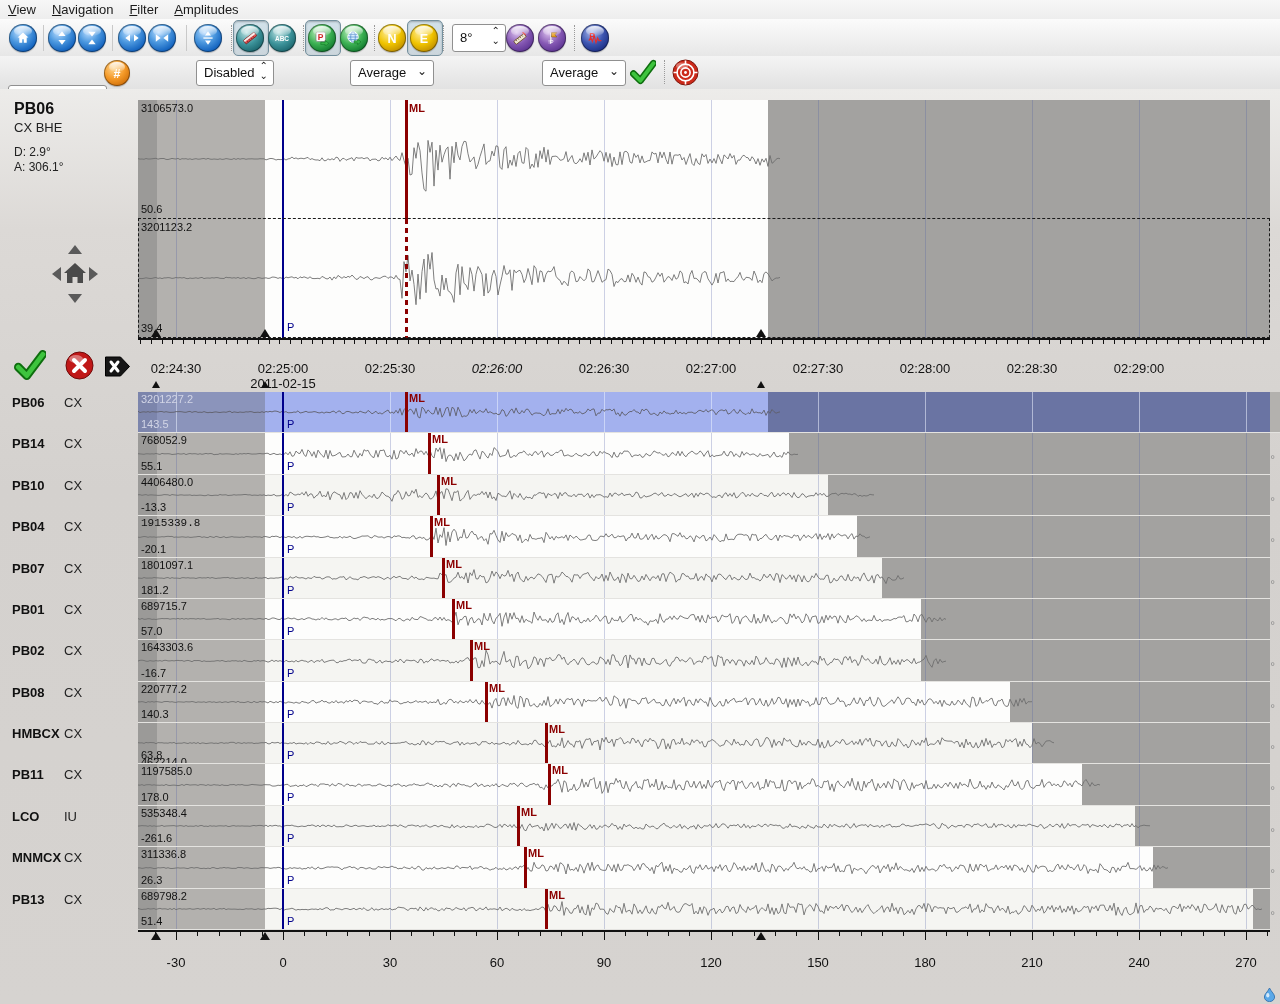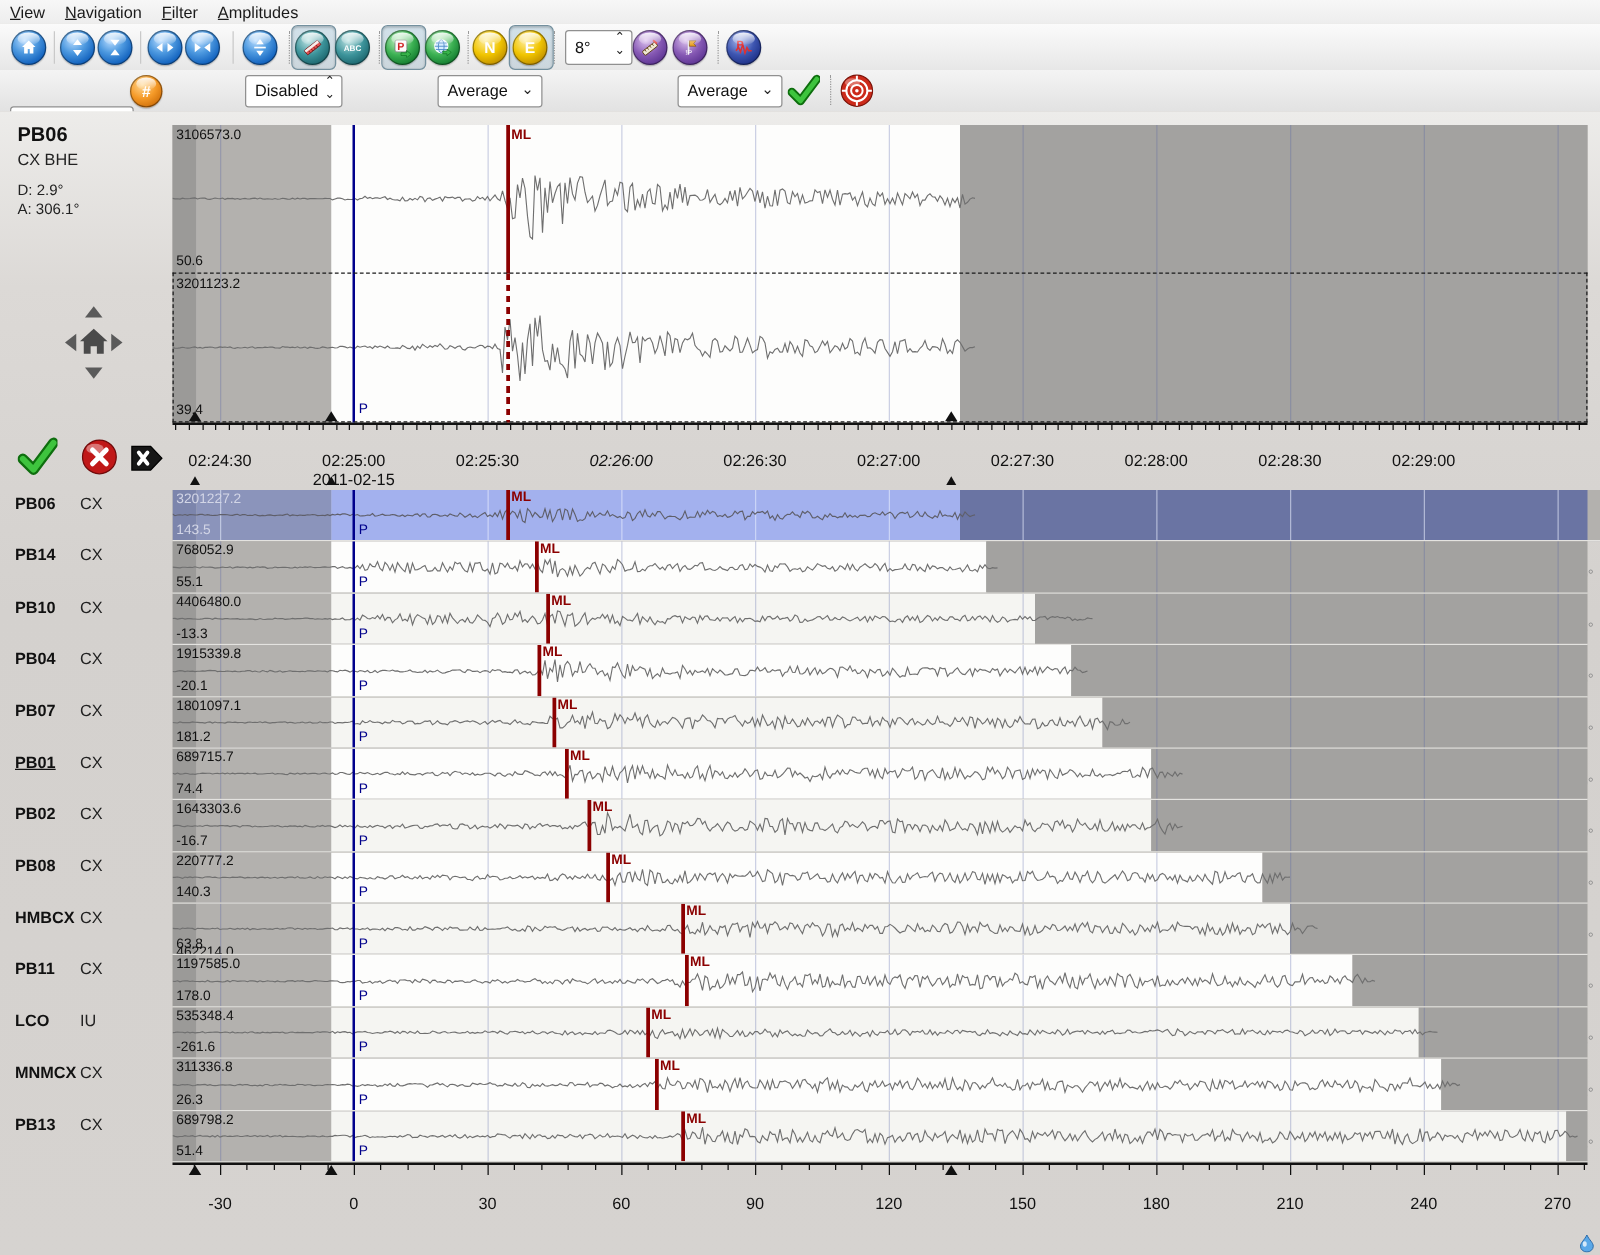--- a/index.html
+++ b/index.html
@@ -524,21 +524,21 @@
         <div class="grid" style="left: 680px; z-index: 2;"></div>
         <div class="grid" style="left: 787px; z-index: 2;"></div>
         <div class="grid" style="left: 894px; z-index: 2;"></div>
         <div class="grid" style="left: 1001px; z-index: 2;"></div>
         <div class="grid" style="left: 1108px; z-index: 2;"></div>
         <svg width="1132" height="41" class="wave">
           <polyline points="0,21.2 2,21.4 4,20.9 6,20.5 8,20.7 10,21.3 12,20.8 14,21.1 16,20.9 18,21.3 20,21.0 22,21.0 24,20.7 26,20.9 28,20.5 30,20.3 32,20.5 34,20.4 36,21.3 38,21.0 40,21.2 42,21.1 44,20.8 46,21.0 48,21.3 50,20.9 52,21.4 54,21.3 56,21.0 58,20.9 60,20.5 62,20.5 64,21.4 66,20.8 68,21.4 70,21.6 72,20.4 74,21.0 76,21.5 78,20.3 80,20.9 82,21.6 84,21.3 86,20.6 88,21.7 90,21.3 92,21.0 94,20.6 96,21.1 98,21.1 100,21.2 102,21.3 104,21.0 106,21.4 108,20.6 110,20.7 112,20.9 114,21.2 116,20.7 118,20.8 120,21.0 122,20.9 124,21.6 126,20.4 128,20.6 130,21.1 132,21.5 134,20.2 136,20.6 138,20.1 140,20.7 142,21.7 144,20.6 146,21.0 148,21.6 150,20.5 152,20.8 154,21.5 156,20.4 158,22.1 160,21.8 162,20.4 164,22.1 166,20.9 168,20.3 170,20.3 172,20.6 174,20.8 176,20.0 178,20.9 180,20.7 182,21.5 184,21.5 186,21.2 188,20.8 190,20.0 192,21.4 194,21.5 196,22.0 198,21.7 200,21.8 202,20.2 204,22.2 206,20.7 208,21.5 210,21.2 212,20.1 214,21.7 216,22.6 218,22.3 220,21.5 222,21.0 224,20.0 226,20.1 228,20.0 230,19.8 232,21.4 234,22.0 236,19.7 238,20.0 240,21.1 242,21.1 244,20.8 246,22.1 248,21.0 250,20.5 252,20.8 254,22.1 256,19.8 258,20.6 260,19.8 262,20.1 264,21.7 266,21.3 268,21.9 270,21.7 272,22.2 274,20.0 276,19.8 278,23.1 280,21.8 282,21.0 284,22.4 286,21.4 288,24.0 290,23.7 292,21.9 294,18.8 296,23.4 298,12.2 300,27.0 302,18.7 304,21.4 306,11.7 308,29.5 310,15.8 312,26.0 314,16.0 316,13.2 318,15.8 320,24.7 322,20.9 324,21.8 326,13.2 328,22.1 330,21.5 332,17.4 334,15.0 336,18.4 338,18.6 340,23.5 342,21.3 344,20.6 346,24.7 348,22.7 350,28.3 352,17.5 354,18.1 356,14.3 358,19.5 360,24.0 362,26.4 364,15.2 366,25.0 368,16.6 370,20.4 372,19.8 374,17.4 376,18.5 378,19.4 380,24.7 382,18.9 384,26.9 386,24.6 388,23.0 390,25.3 392,18.4 394,22.6 396,22.7 398,23.3 400,22.4 402,22.3 404,21.5 406,26.6 408,16.3 410,19.2 412,23.0 414,20.5 416,24.1 418,20.3 420,22.0 422,21.5 424,20.7 426,22.1 428,18.9 430,24.5 432,19.0 434,20.9 436,22.4 438,20.1 440,21.8 442,24.0 444,23.9 446,23.3 448,22.9 450,19.3 452,19.0 454,24.0 456,24.4 458,24.5 460,23.6 462,20.3 464,20.2 466,20.9 468,17.7 470,20.8 472,20.1 474,18.1 476,21.7 478,21.6 480,19.8 482,20.8 484,20.1 486,19.9 488,25.0 490,21.9 492,21.4 494,17.1 496,21.8 498,22.0 500,17.0 502,23.0 504,23.2 506,21.8 508,18.5 510,23.9 512,20.7 514,18.2 516,23.5 518,19.7 520,23.0 522,22.1 524,20.0 526,18.6 528,19.1 530,20.9 532,25.7 534,17.8 536,17.6 538,18.9 540,20.3 542,16.7 544,21.1 546,19.6 548,22.8 550,22.4 552,19.8 554,21.5 556,25.9 558,19.6 560,21.0 562,22.4 564,19.8 566,19.5 568,24.9 570,23.6 572,21.0 574,24.2 576,18.6 578,20.9 580,23.6 582,25.8 584,24.5 586,25.0 588,17.9 590,23.7 592,23.4 594,23.2 596,23.7 598,19.8 600,18.4 602,18.2 604,18.3 606,19.3 608,18.7 610,19.8 612,24.6 614,18.1 616,19.0 618,18.7 620,25.0 622,22.6 624,22.3 626,19.9 628,18.3 630,21.6 632,23.3 634,23.7 636,21.3 638,19.0 640,24.8 642,19.0 644,21.4 646,19.3 648,20.1 650,20.1 652,21.0 654,22.0 656,18.8 658,20.2 660,19.3 662,24.7 664,21.5 666,18.8 668,21.8 670,19.4 672,20.8 674,22.3 676,19.8 678,17.5 680,23.2 682,17.9 684,23.5 686,19.9 688,21.5 690,17.5 692,23.7 694,17.9 696,22.1 698,19.7 700,17.5 702,19.0 704,20.0 706,18.9 708,19.2 710,22.9 712,19.5 714,17.6 716,23.1 718,20.1 720,20.6 722,17.8 724,20.0 726,20.2 728,22.1 730,21.5 732,20.8" fill="none" stroke="#6f6f6f" stroke-width="0.9"></polyline>
         </svg>
         <div class="pline" style="left: 144px; z-index: 4;"></div>
         <div class="mlline" style="left: 292px; z-index: 4;"></div>
-        <div class="vlab" style="left: 3px; top: 1px;">1915339.8</div>
+        <div class="vlab" style="left: 3px; top: 1px; font-family: Liberation Mono, monospace;">1915339.8</div>
         <div class="vlab" style="left: 3px; top: 27px;">-20.1</div>
         <div class="plab" style="left: 149px; top: 27px;">P</div>
         <div class="mllab" style="left: 296px; top: 0px; font-weight: bold;">ML</div>
       </div>
       <div class="stn-code" style="top: 183px;">PB07</div>
       <div class="stn-net" style="top: 183px;">CX</div>
       <div class="stn-dist" style="top: 200px; width: 130px; text-align: right;">3.7°</div>
       <div class="trrow" style="top: 180px; height: 40px; border-bottom: 1px solid rgb(228, 227, 224);">
         <div class="rg rgA" style="left: 0px; width: 19px;"></div>
         <div class="rg rgB" style="left: 19px; width: 108px;"></div>
@@ -558,21 +558,21 @@
         <svg width="1132" height="40" class="wave">
           <polyline points="0,20.0 2,20.2 4,20.4 6,19.5 8,20.1 10,20.1 12,20.0 14,20.1 16,19.5 18,19.8 20,19.9 22,20.1 24,20.1 26,20.5 28,19.8 30,19.5 32,20.5 34,19.6 36,20.2 38,20.1 40,20.2 42,20.5 44,19.7 46,19.7 48,20.0 50,19.7 52,20.1 54,20.0 56,20.0 58,20.5 60,19.9 62,19.6 64,20.0 66,19.8 68,20.0 70,19.4 72,20.2 74,19.5 76,20.1 78,20.5 80,20.1 82,20.1 84,19.8 86,19.6 88,19.7 90,19.4 92,20.3 94,19.8 96,20.1 98,20.6 100,20.2 102,20.1 104,19.6 106,20.4 108,20.1 110,19.6 112,20.5 114,20.4 116,20.4 118,19.4 120,20.2 122,20.0 124,20.2 126,19.6 128,19.6 130,20.8 132,20.1 134,20.1 136,20.3 138,19.9 140,20.0 142,19.6 144,19.0 146,21.2 148,20.8 150,21.4 152,18.7 154,20.1 156,19.8 158,18.5 160,19.7 162,20.0 164,19.6 166,20.1 168,21.0 170,19.6 172,20.3 174,20.3 176,18.3 178,19.4 180,19.4 182,19.3 184,21.1 186,20.4 188,19.1 190,18.8 192,19.1 194,21.2 196,20.7 198,21.0 200,20.0 202,18.9 204,19.1 206,18.6 208,21.8 210,20.5 212,18.7 214,20.5 216,21.1 218,21.1 220,21.9 222,19.6 224,19.3 226,18.5 228,19.2 230,20.3 232,19.7 234,19.0 236,18.7 238,19.6 240,18.6 242,19.3 244,20.2 246,21.5 248,20.3 250,19.2 252,21.3 254,19.8 256,18.3 258,19.8 260,18.9 262,18.3 264,20.2 266,20.5 268,20.5 270,21.6 272,19.7 274,17.9 276,20.4 278,19.1 280,21.0 282,21.4 284,20.9 286,21.8 288,19.3 290,19.6 292,20.1 294,20.3 296,20.1 298,20.7 300,20.8 302,15.0 304,16.8 306,17.8 308,16.5 310,24.3 312,24.3 314,22.7 316,20.1 318,19.1 320,14.2 322,20.1 324,18.6 326,21.2 328,14.8 330,25.0 332,14.7 334,17.6 336,11.6 338,20.7 340,21.0 342,17.1 344,18.9 346,18.5 348,24.9 350,23.9 352,19.9 354,13.0 356,18.2 358,13.9 360,16.2 362,20.7 364,16.1 366,18.1 368,17.4 370,12.4 372,18.6 374,16.0 376,23.6 378,16.5 380,14.0 382,20.2 384,22.6 386,23.9 388,18.4 390,22.4 392,19.7 394,19.2 396,21.1 398,18.5 400,15.9 402,16.6 404,18.3 406,21.2 408,24.5 410,17.3 412,16.5 414,16.3 416,25.2 418,18.0 420,19.2 422,17.9 424,14.0 426,15.9 428,18.4 430,18.7 432,20.7 434,24.2 436,16.7 438,17.0 440,16.9 442,20.5 444,17.3 446,16.0 448,15.6 450,14.4 452,18.4 454,20.1 456,22.9 458,18.6 460,20.7 462,19.9 464,16.0 466,23.3 468,17.3 470,22.6 472,14.0 474,18.2 476,22.4 478,21.7 480,18.9 482,24.9 484,15.8 486,18.3 488,24.5 490,15.1 492,20.6 494,20.8 496,17.3 498,20.3 500,23.5 502,22.8 504,18.0 506,22.0 508,16.4 510,19.7 512,22.8 514,19.2 516,18.8 518,20.7 520,17.5 522,22.9 524,15.9 526,15.8 528,23.6 530,17.8 532,14.1 534,15.5 536,17.1 538,24.2 540,21.7 542,21.6 544,15.6 546,15.8 548,18.4 550,18.0 552,21.1 554,20.7 556,20.7 558,15.4 560,22.9 562,19.4 564,18.5 566,22.3 568,15.9 570,18.4 572,19.2 574,23.9 576,17.5 578,21.5 580,16.5 582,16.0 584,17.7 586,20.1 588,21.7 590,18.4 592,16.9 594,21.8 596,19.2 598,20.5 600,22.0 602,21.3 604,17.6 606,20.2 608,21.7 610,20.7 612,15.1 614,19.9 616,19.5 618,21.2 620,21.2 622,23.1 624,20.7 626,16.1 628,19.2 630,19.2 632,16.0 634,19.4 636,22.5 638,15.5 640,16.2 642,24.6 644,16.6 646,18.4 648,21.2 650,19.7 652,16.9 654,21.4 656,17.6 658,23.9 660,16.7 662,18.5 664,24.0 666,17.7 668,22.3 670,24.0 672,22.5 674,17.8 676,19.8 678,15.3 680,19.0 682,21.2 684,21.0 686,21.3 688,17.4 690,17.2 692,25.0 694,24.1 696,20.1 698,22.9 700,22.2 702,18.5 704,17.9 706,21.7 708,22.5 710,16.3 712,22.0 714,22.9 716,18.6 718,20.4 720,19.0 722,23.1 724,17.9 726,14.9 728,19.5 730,23.0 732,21.9 734,17.6 736,25.1 738,17.4 740,16.5 742,20.2 744,18.9 746,21.9 748,25.6 750,19.4 752,19.9 754,22.0 756,22.2 758,21.7 760,17.5 762,20.9 764,20.9 766,19.7" fill="none" stroke="#6f6f6f" stroke-width="0.9"></polyline>
         </svg>
         <div class="pline" style="left: 144px; z-index: 4;"></div>
         <div class="mlline" style="left: 304px; z-index: 4;"></div>
         <div class="vlab" style="left: 3px; top: 1px;">1801097.1</div>
         <div class="vlab" style="left: 3px; top: 26px;">181.2</div>
         <div class="plab" style="left: 149px; top: 26px;">P</div>
         <div class="mllab" style="left: 308px; top: 0px; font-weight: bold;">ML</div>
       </div>
-      <div class="stn-code" style="top: 224px; text-decoration: underline;">PB01</div>
+      <div class="stn-code" style="top: 224px;">PB01</div>
       <div class="stn-net" style="top: 224px;">CX</div>
       <div class="stn-dist" style="top: 241px; width: 130px; text-align: right;">4.0°</div>
       <div class="trrow" style="top: 221px; height: 40px; border-bottom: 1px solid rgb(228, 227, 224);">
         <div class="rg rgA" style="left: 0px; width: 19px;"></div>
         <div class="rg rgB" style="left: 19px; width: 108px;"></div>
         <div class="rg rgWin" style="left: 127px; width: 656px;"></div>
         <div class="rg rgAfter" style="left: 783px; width: 349px;"></div>
         <div class="grid" style="left: 38px; z-index: 2;"></div>
         <div class="grid" style="left: 145px; z-index: 2;"></div>
         <div class="grid" style="left: 252px; z-index: 2;"></div>
@@ -583,21 +583,21 @@
         <div class="grid" style="left: 787px; z-index: 2;"></div>
         <div class="grid" style="left: 894px; z-index: 2;"></div>
         <div class="grid" style="left: 1001px; z-index: 2;"></div>
         <div class="grid" style="left: 1108px; z-index: 2;"></div>
         <svg width="1132" height="40" class="wave">
           <polyline points="0,19.6 2,20.3 4,19.4 6,20.3 8,20.2 10,19.7 12,19.8 14,20.4 16,20.2 18,20.5 20,20.0 22,19.8 24,19.5 26,19.7 28,19.6 30,19.6 32,20.2 34,19.8 36,19.7 38,20.0 40,19.4 42,20.1 44,19.4 46,20.2 48,19.5 50,20.1 52,19.6 54,19.7 56,19.7 58,20.1 60,19.5 62,20.0 64,19.8 66,19.5 68,20.3 70,20.2 72,20.2 74,20.0 76,19.8 78,19.8 80,19.4 82,20.4 84,19.9 86,20.0 88,20.1 90,20.5 92,20.7 94,19.5 96,19.9 98,20.3 100,19.4 102,20.3 104,19.9 106,19.5 108,20.2 110,19.9 112,19.7 114,19.6 116,20.1 118,20.2 120,19.6 122,19.5 124,20.0 126,20.2 128,19.3 130,20.5 132,20.2 134,19.0 136,19.0 138,19.7 140,20.4 142,20.5 144,18.9 146,20.2 148,19.9 150,18.8 152,19.5 154,19.9 156,19.0 158,20.0 160,20.8 162,20.3 164,19.6 166,20.7 168,19.7 170,18.8 172,18.9 174,20.0 176,20.2 178,21.0 180,19.9 182,20.6 184,18.4 186,20.5 188,18.9 190,20.5 192,20.7 194,20.9 196,20.0 198,19.8 200,21.0 202,19.9 204,19.2 206,19.6 208,18.9 210,21.1 212,21.6 214,20.5 216,19.0 218,19.8 220,19.2 222,21.5 224,19.2 226,18.0 228,18.6 230,18.8 232,20.5 234,19.4 236,19.8 238,20.9 240,19.2 242,21.2 244,20.3 246,21.0 248,20.5 250,19.6 252,19.6 254,19.6 256,20.6 258,21.8 260,19.7 262,19.4 264,21.2 266,22.1 268,20.4 270,20.0 272,21.6 274,18.3 276,20.1 278,20.5 280,20.5 282,17.6 284,18.1 286,19.1 288,19.8 290,21.3 292,21.0 294,21.7 296,19.1 298,18.5 300,21.1 302,18.0 304,21.3 306,18.5 308,21.7 310,20.6 312,21.4 314,23.1 316,19.1 318,13.2 320,25.8 322,20.5 324,20.7 326,17.6 328,17.3 330,26.4 332,19.8 334,18.4 336,24.0 338,22.4 340,19.7 342,20.4 344,26.0 346,14.3 348,20.3 350,21.6 352,14.2 354,21.4 356,24.9 358,19.2 360,17.5 362,14.3 364,27.3 366,18.2 368,13.6 370,24.4 372,14.1 374,20.2 376,13.6 378,19.6 380,19.1 382,23.5 384,16.7 386,23.6 388,20.2 390,22.0 392,22.4 394,24.3 396,13.0 398,18.2 400,21.3 402,16.9 404,21.3 406,21.1 408,20.7 410,23.6 412,19.2 414,23.4 416,22.3 418,16.2 420,13.8 422,23.8 424,20.3 426,25.6 428,17.9 430,13.5 432,23.2 434,17.7 436,18.6 438,21.2 440,18.5 442,23.4 444,23.9 446,21.1 448,22.6 450,19.1 452,22.8 454,20.8 456,19.7 458,16.1 460,18.6 462,22.3 464,20.5 466,17.6 468,17.0 470,24.5 472,23.8 474,18.7 476,21.5 478,21.2 480,21.8 482,17.2 484,23.2 486,22.3 488,20.4 490,18.1 492,15.5 494,15.6 496,22.3 498,18.0 500,20.9 502,19.4 504,21.2 506,23.4 508,22.8 510,26.2 512,21.8 514,22.4 516,21.9 518,20.3 520,24.5 522,14.7 524,20.8 526,23.5 528,20.1 530,20.1 532,17.3 534,20.6 536,16.8 538,19.7 540,20.2 542,16.7 544,17.6 546,18.8 548,19.3 550,19.6 552,16.5 554,15.6 556,15.6 558,21.3 560,17.0 562,23.2 564,16.4 566,21.9 568,23.9 570,15.8 572,20.0 574,18.0 576,18.5 578,17.4 580,23.1 582,20.5 584,15.9 586,17.4 588,17.8 590,17.4 592,14.7 594,24.4 596,22.6 598,17.4 600,17.5 602,25.1 604,19.4 606,18.0 608,16.8 610,19.6 612,22.7 614,23.2 616,15.2 618,24.5 620,19.1 622,24.1 624,22.6 626,15.1 628,22.5 630,16.3 632,20.3 634,24.1 636,21.5 638,22.6 640,20.7 642,18.3 644,19.0 646,21.2 648,24.8 650,24.1 652,14.9 654,18.5 656,14.9 658,20.0 660,17.1 662,19.9 664,24.0 666,21.9 668,14.8 670,17.6 672,23.4 674,17.9 676,17.4 678,16.9 680,24.5 682,23.5 684,17.5 686,23.8 688,16.2 690,21.1 692,16.6 694,19.7 696,17.1 698,17.7 700,24.2 702,16.6 704,19.6 706,22.7 708,23.8 710,16.3 712,21.1 714,20.1 716,19.2 718,16.8 720,17.6 722,19.5 724,22.4 726,19.6 728,22.6 730,21.1 732,21.2 734,21.6 736,16.4 738,21.2 740,21.8 742,20.0 744,22.7 746,21.0 748,21.0 750,20.6 752,21.5 754,20.7 756,19.5 758,19.9 760,18.3 762,18.0 764,18.4 766,16.6 768,22.8 770,22.6 772,20.9 774,22.4 776,15.0 778,17.5 780,22.8 782,16.4 784,15.4 786,19.5 788,23.3 790,18.9 792,18.7 794,23.0 796,19.0 798,20.6 800,21.9 802,18.5 804,21.8 806,19.5 808,20.3" fill="none" stroke="#6f6f6f" stroke-width="0.9"></polyline>
         </svg>
         <div class="pline" style="left: 144px; z-index: 4;"></div>
         <div class="mlline" style="left: 314px; z-index: 4;"></div>
         <div class="vlab" style="left: 3px; top: 1px;">689715.7</div>
-        <div class="vlab" style="left: 3px; top: 26px;">74.4</div>
+        <div class="vlab" style="left: 3px; top: 26px;">57.0</div>
         <div class="plab" style="left: 149px; top: 26px;">P</div>
         <div class="mllab" style="left: 318px; top: 0px; font-weight: bold;">ML</div>
       </div>
       <div class="stn-code" style="top: 265px;">PB02</div>
       <div class="stn-net" style="top: 265px;">CX</div>
       <div class="stn-dist" style="top: 282px; width: 130px; text-align: right;">4.0°</div>
       <div class="trrow" style="top: 262px; height: 41px; border-bottom: 1px solid rgb(228, 227, 224);">
         <div class="rg rgA" style="left: 0px; width: 19px;"></div>
         <div class="rg rgB" style="left: 19px; width: 108px;"></div>
         <div class="rg rgWin" style="left: 127px; width: 656px; background: rgb(245, 245, 242);"></div>

